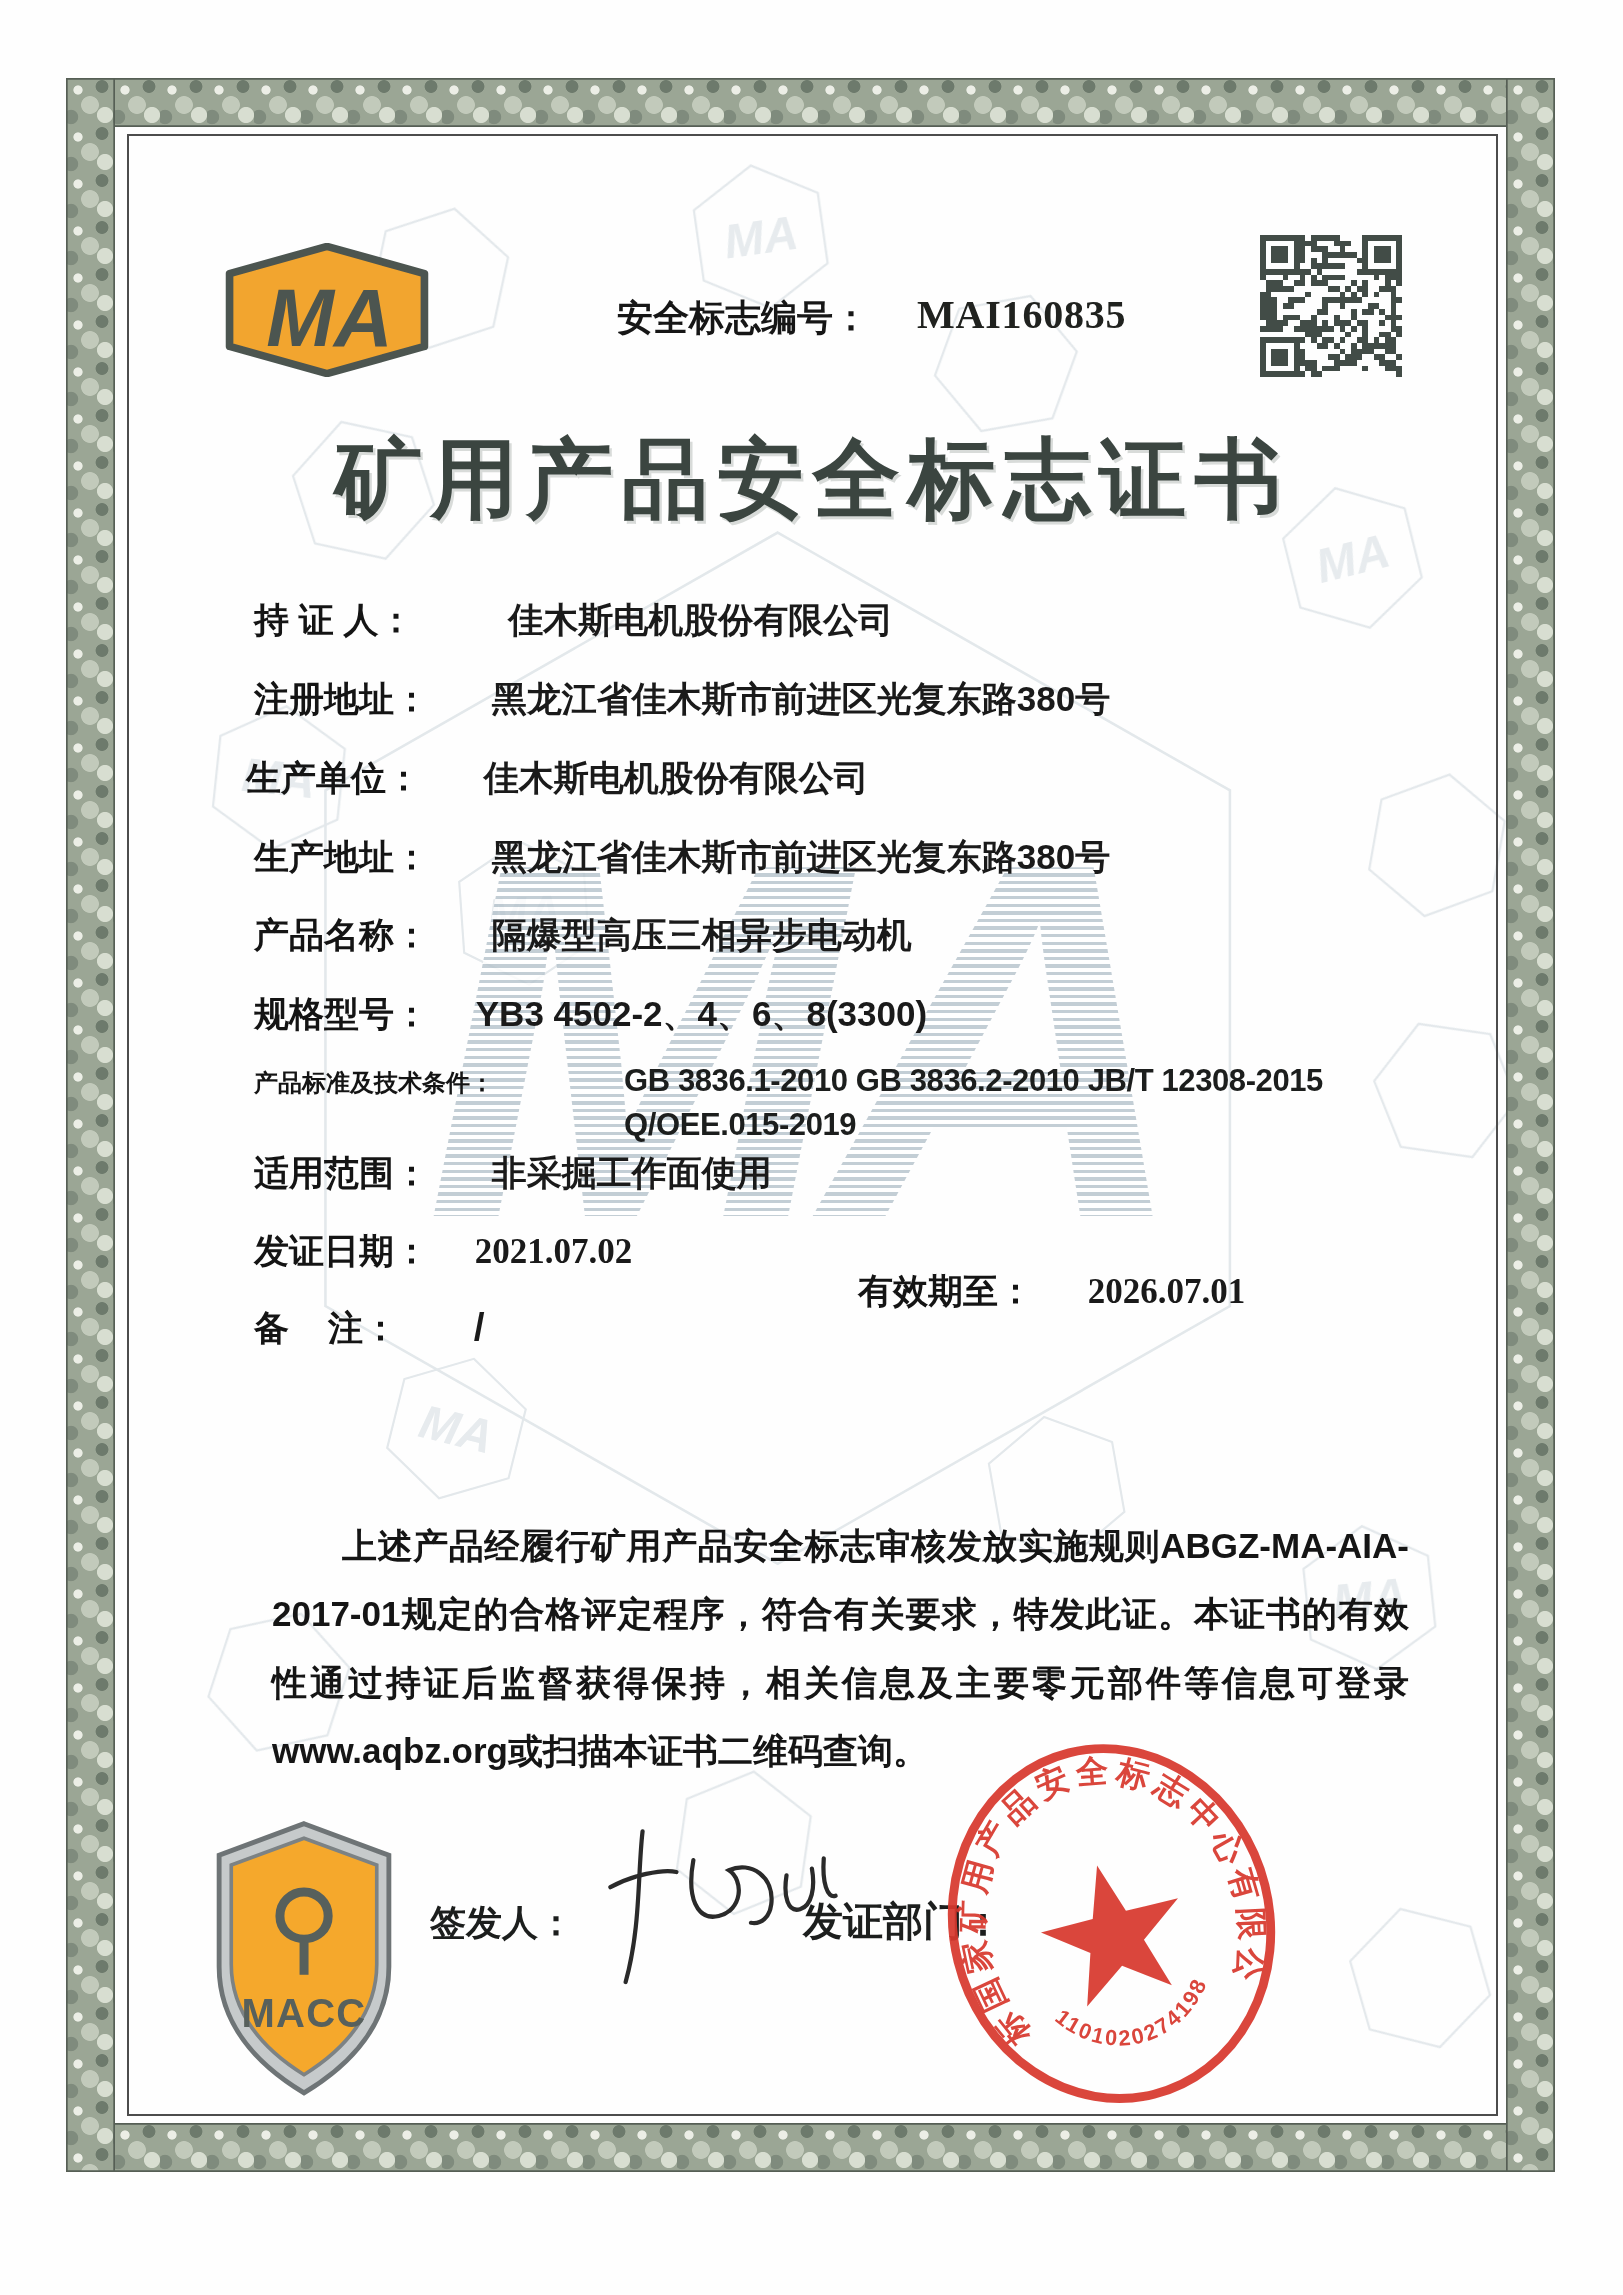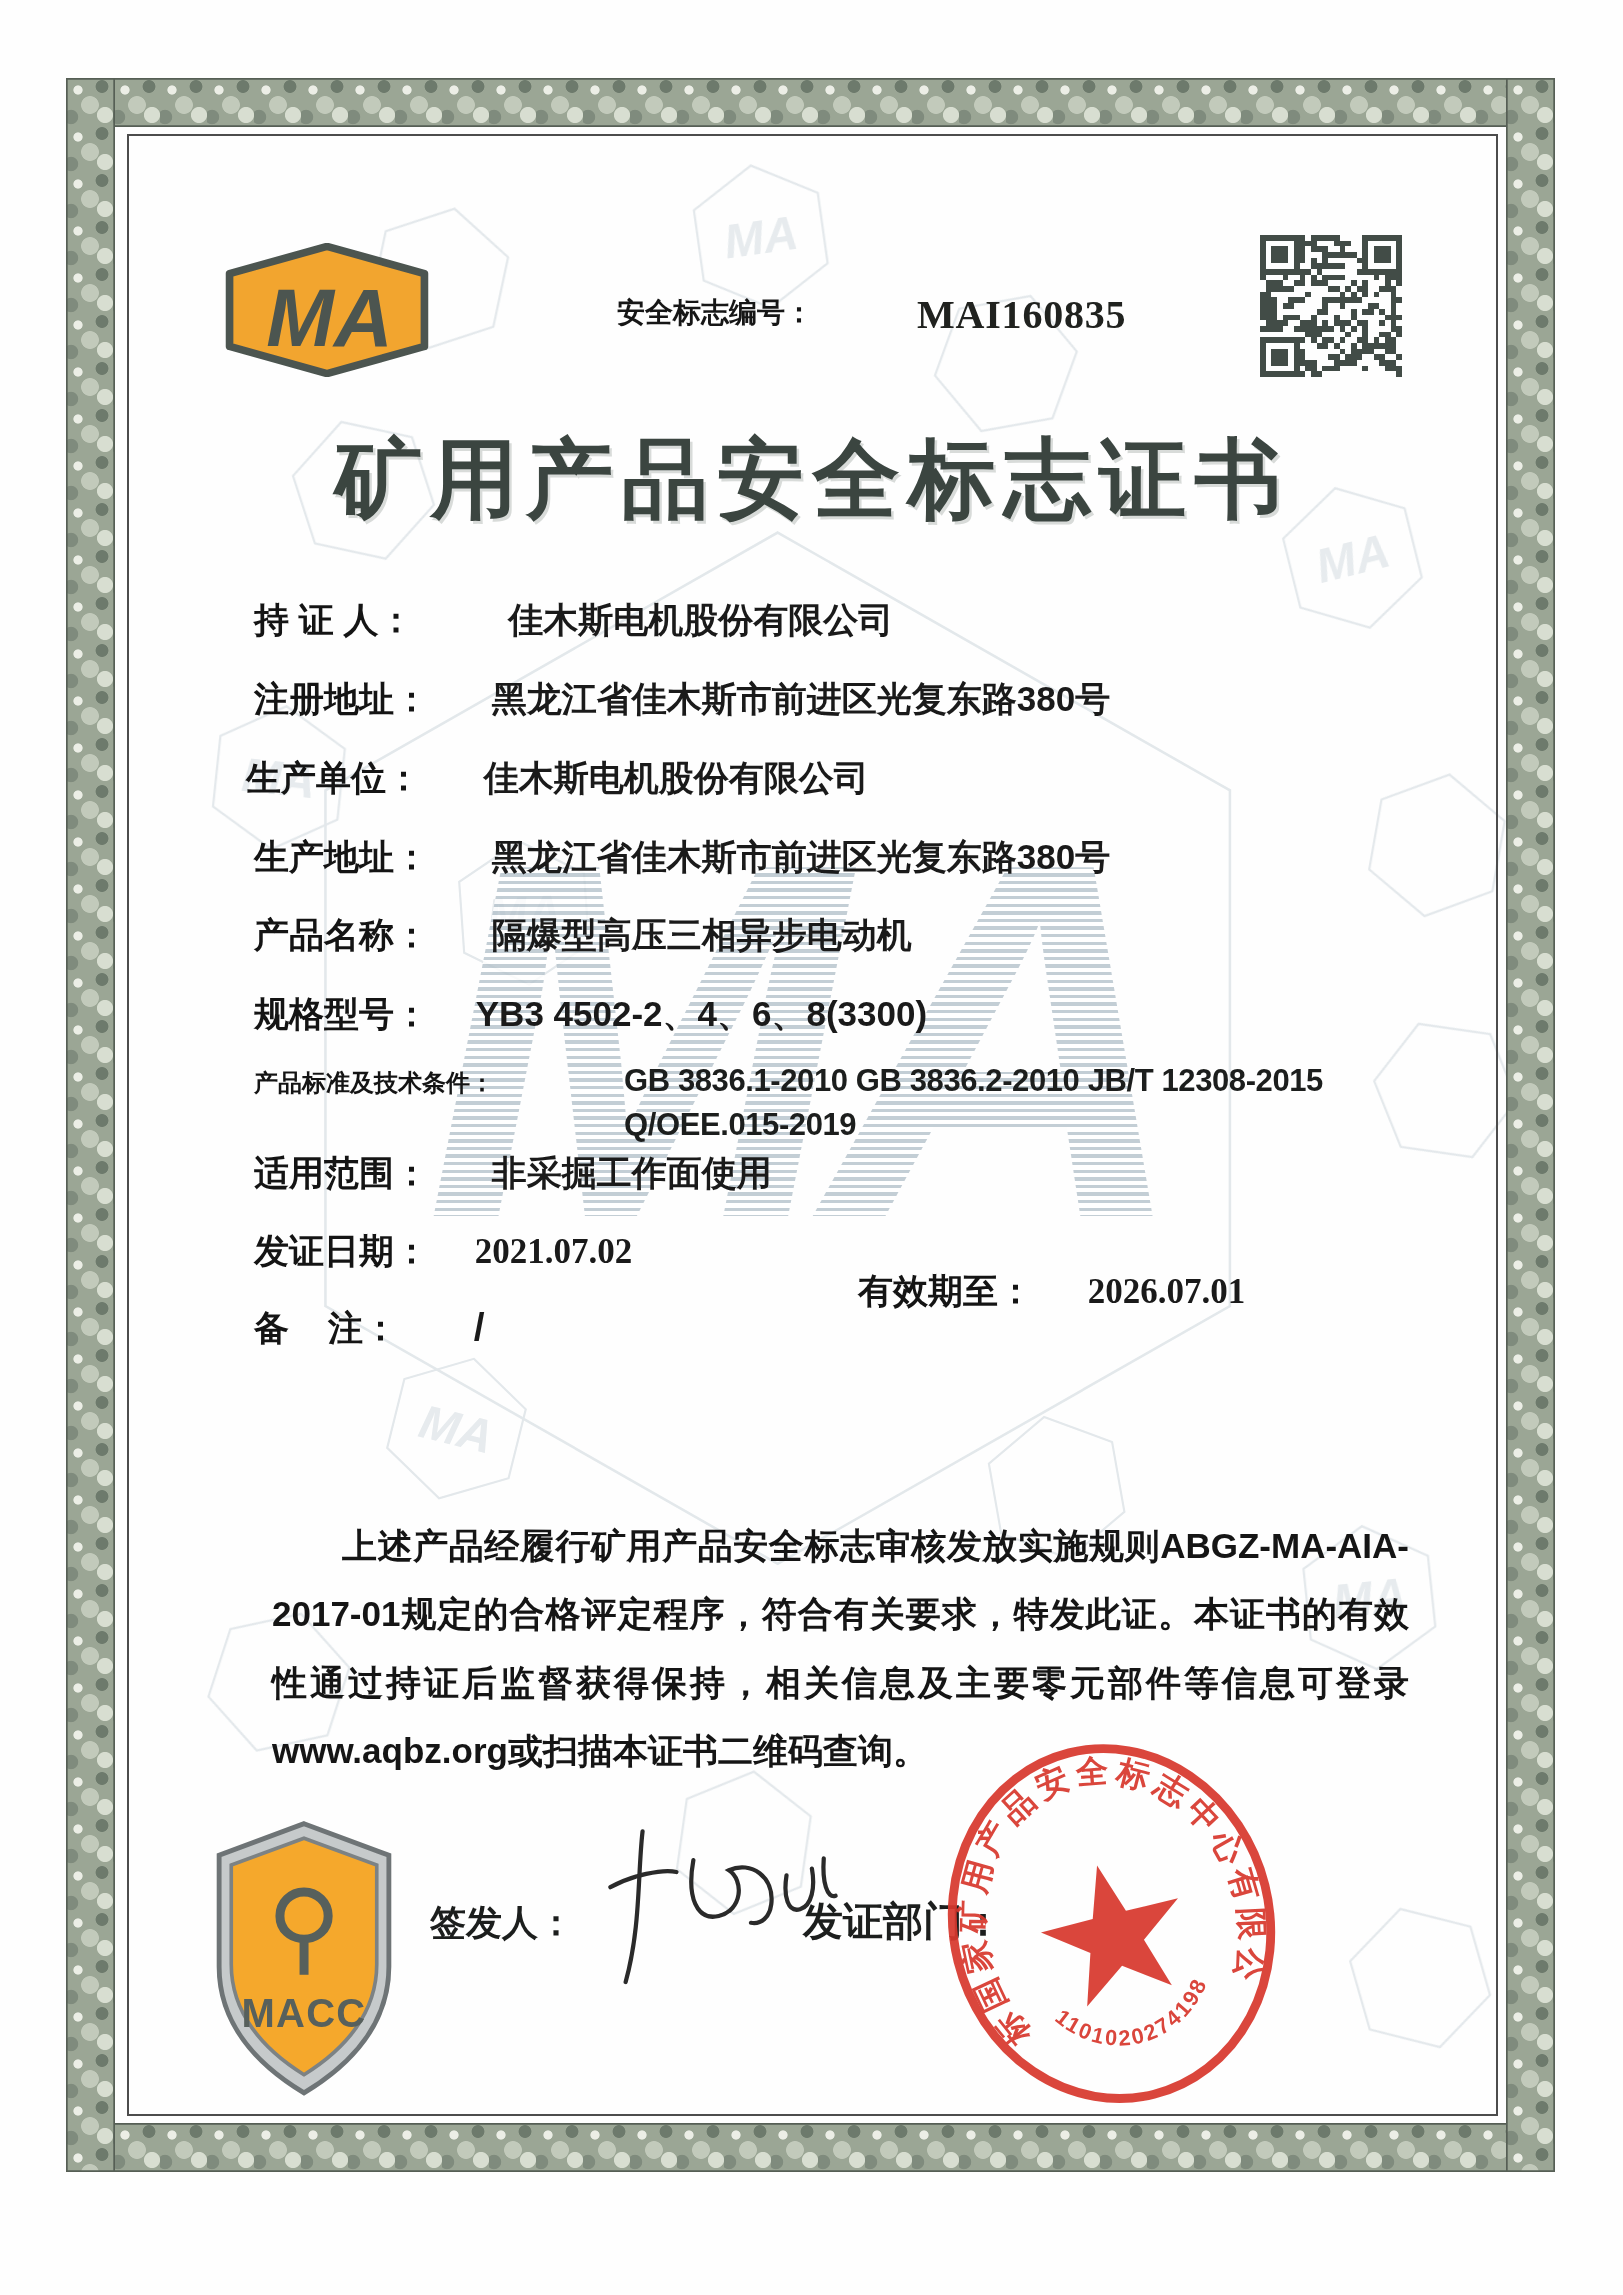--- a/index.html
+++ b/index.html
@@ -39,21 +39,21 @@
     color:#c3cdd4; opacity:.8; pointer-events:none;
   }
   @supports ((-webkit-background-clip:text) or (background-clip:text)){
     .wm-ma{
       background:repeating-linear-gradient(180deg,#b5c2cb 0 3.4px,#ffffff 3.4px 7.6px);
       -webkit-background-clip:text; background-clip:text; color:transparent;
     }
   }
   
   .ma-badge{position:absolute; left:216px; top:243px; width:222px; height:134px; z-index:2;}
-  .hdr-label{position:absolute; left:617px; top:294px; font-size:28px; font-weight:bold; color:#161616; z-index:2;}
+  .hdr-label{position:absolute; left:617px; top:294px; font-size:36px; font-weight:bold; color:#161616; z-index:2;}
   .hdr-number{position:absolute; left:917px; top:291px; font-family:"Liberation Serif",serif; font-size:40px; font-weight:600; color:#20221f; z-index:2; letter-spacing:0.8px;}
   .qr{position:absolute; left:1260px; top:235px; width:142px; height:142px; z-index:2;}
   
   .title{
     position:absolute; left:127px; right:125px; top:421px; z-index:2;
     text-align:center; font-family:"Liberation Serif",serif;
     font-size:87px; font-weight:900; letter-spacing:8.5px; color:#3b4540;
     text-shadow:2.5px 2.5px 0 rgba(120,130,122,.28);
   }
   

